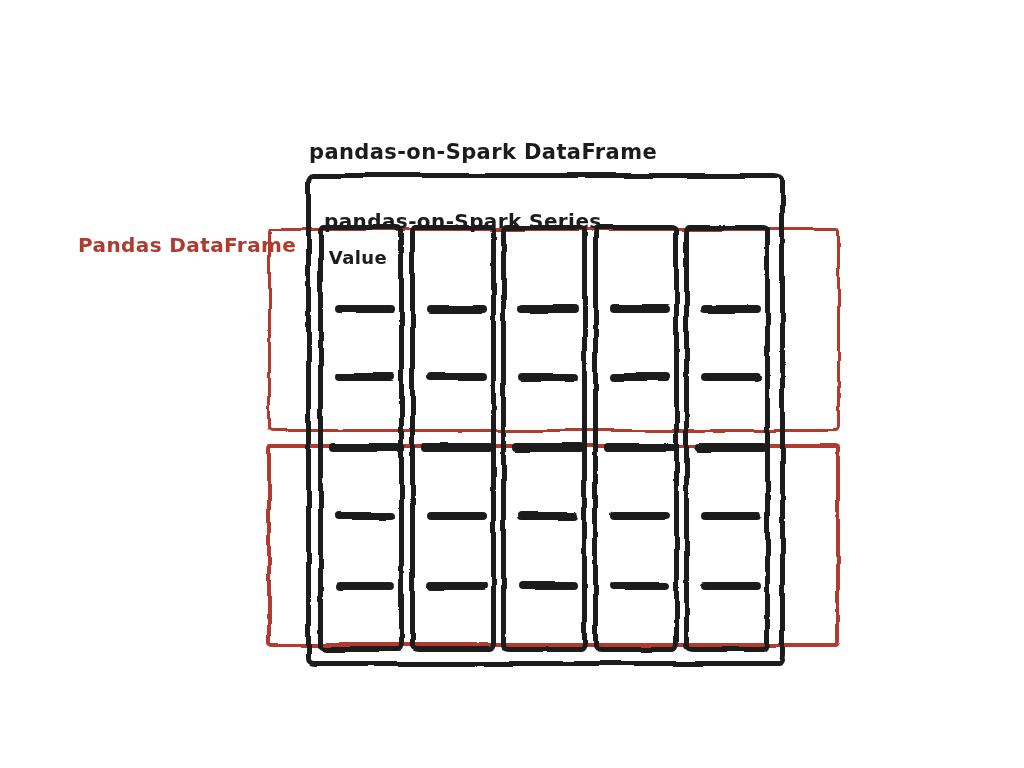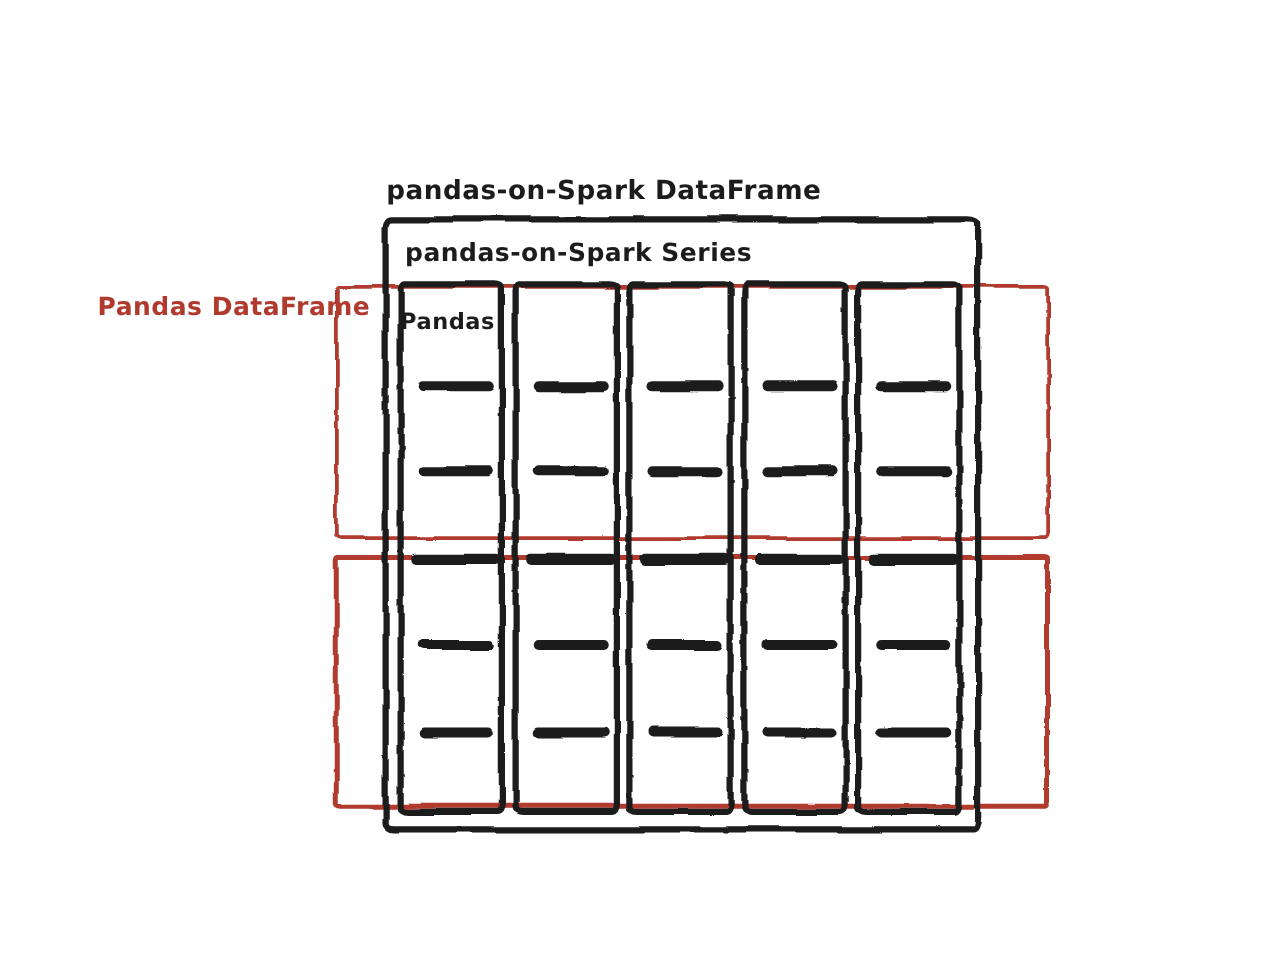--- a/index.html
+++ b/index.html
@@ -21,21 +21,21 @@
   
   .hand-text {
     position: absolute;
     color: var(--ink);
     font-weight: 600;
     letter-spacing: 0.4px;
     white-space: nowrap;
     z-index: 5;
   }
   .title-label      { left: 281px; top: 112px; font-size: 21px; }
-  .series-label     { left: 296px; top: 162px; font-size: 20px; }
+  .series-label     { left: 296px; top: 181px; font-size: 20px; }
   .value-label      { left: 292px; top: 219px; width: 84px; text-align: center; font-size: 18px; }
   .pandas-label     { left: 50px;  top: 205px; width: 188px; text-align: left;
                       font-size: 20px; color: var(--red); }
 
   
   .red-layer { position: absolute; inset: 0; z-index: 2; filter: url(#roughen); }
   .red-box {
     position: absolute;
     border: 3px solid var(--red);
     border-radius: 3px 5px 4px 6px / 5px 3px 6px 4px;
@@ -127,17 +127,17 @@
         <div class="value-dash wide" style="top: 209px;"></div>
         <div class="value-dash" style="top: 278px;"></div>
         <div class="value-dash" style="top: 348px;"></div>
       </div>
     </div>
 
   <div class="hand-text title-label">pandas-on-Spark DataFrame</div>
 
   <div class="hand-text series-label">pandas-on-Spark Series</div>
 
-  <div class="hand-text value-label">Pandas</div>
+  <div class="hand-text value-label">Value</div>
 
   <div class="hand-text pandas-label">Pandas DataFrame</div>
 
 </div>
 
 </body></html>

